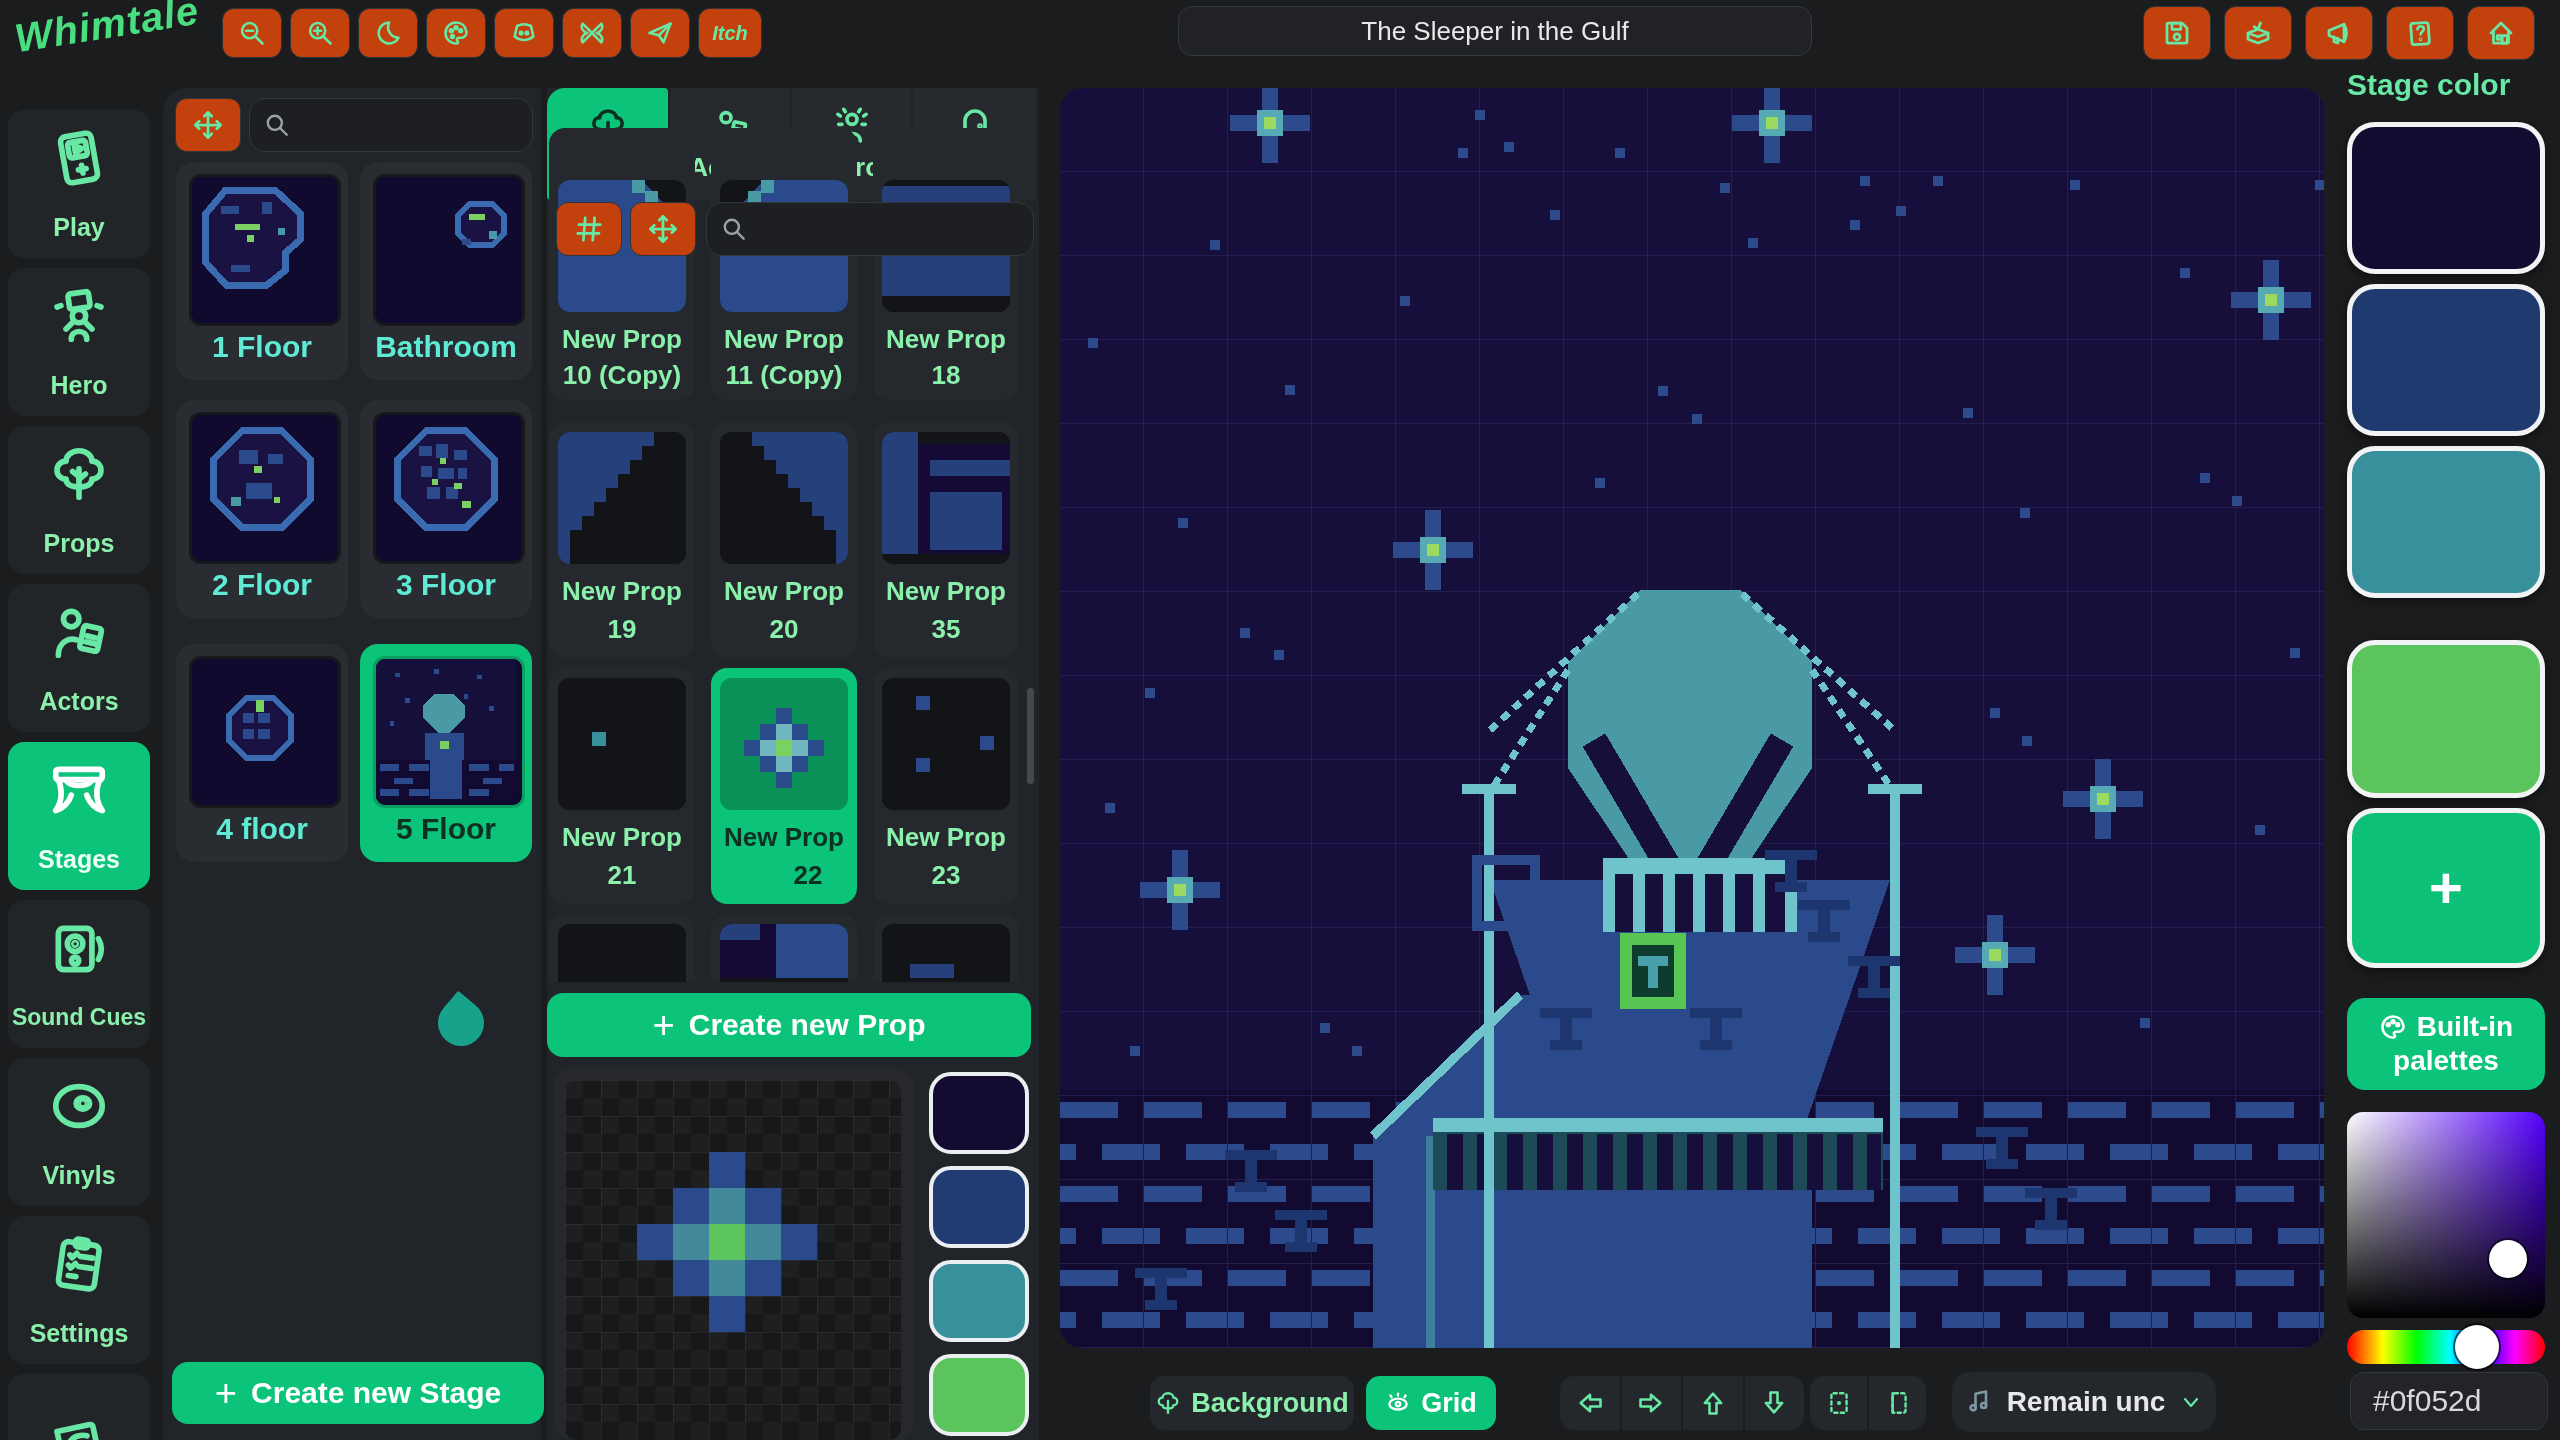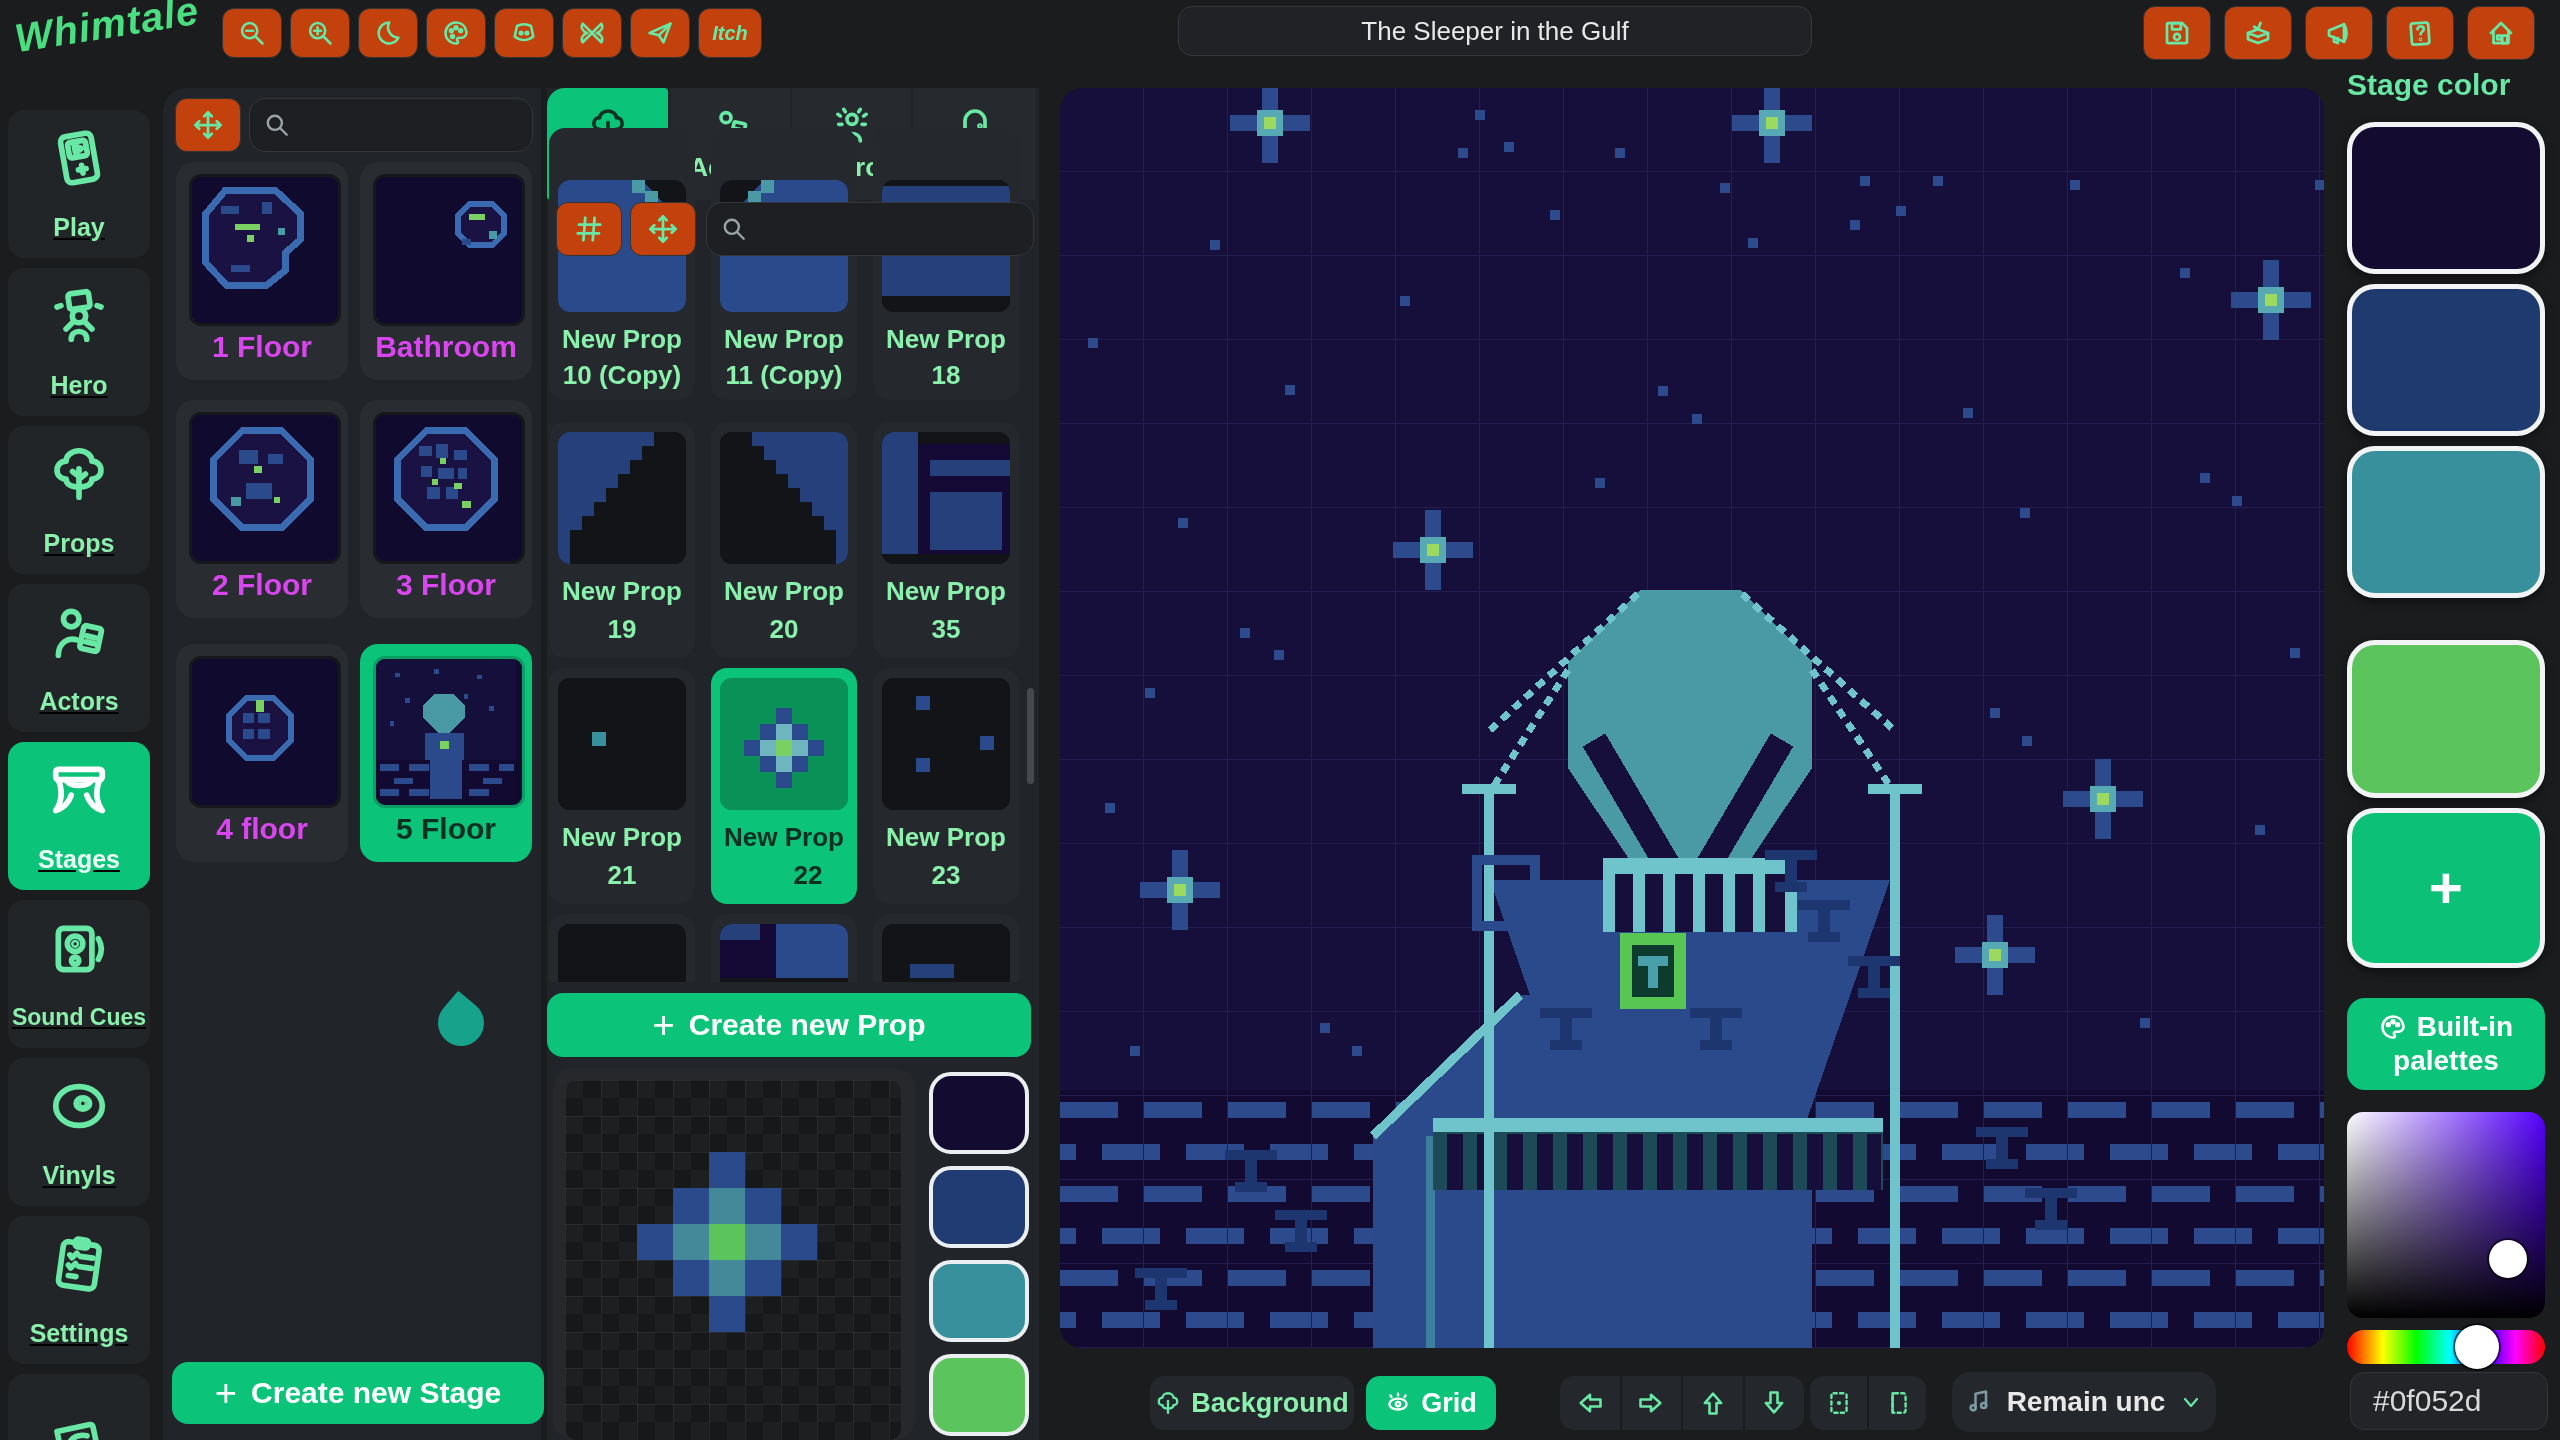--- a/index.html
+++ b/index.html
@@ -7,29 +7,29 @@
   #app{position:relative;width:2560px;height:1440px;background:#1a1c1e;overflow:hidden;}
   .abs{position:absolute;}
   .flexc{display:flex;align-items:center;justify-content:center;}
   .col{flex-direction:column;}
   .panel{background:#212428;}
   .ibtn{background:#c2410c;border:1px solid #303337;border-radius:12px;color:#68e8a4;cursor:pointer;}
   .dkbtn{background:#24272b;border-radius:14px;color:#68e8a4;}
   .greenbtn{background:#0cc479;color:#ffffff;border-radius:16px;font-weight:700;}
   .glab{color:#8af0ac;font-weight:700;}
   .ic{stroke:currentColor;fill:none;stroke-width:2.2;stroke-linecap:round;stroke-linejoin:round;}
-  .sideitem{left:8px;width:142px;height:148px;background:#222528;border-radius:16px;display:flex;flex-direction:column;align-items:center;justify-content:center;gap:24px;cursor:pointer;text-decoration:underline;}
+  .sideitem{left:8px;width:142px;height:148px;background:#222528;border-radius:16px;display:flex;flex-direction:column;align-items:center;justify-content:center;gap:24px;cursor:pointer;}
   .sideitem .lbl{font-size:25px;font-weight:700;color:#8af0ac;white-space:nowrap;}
   .sideitem.sel{background:#0cc479;}
   .sideitem.sel .lbl{color:#eafff5;}
   .sideitem svg{width:62px;height:62px;color:#68e8a4;}
   .sideitem.sel svg{color:#d9ffe9;}
   .stagecard{width:172px;height:218px;background:#292c30;border-radius:18px;cursor:pointer;}
   .stagecard .tb{position:absolute;left:13px;top:12px;width:146px;height:146px;background:#0f0a2e;border-radius:12px;overflow:hidden;border:3px solid #17181b;}
-  .stagecard .nm{position:absolute;left:0;top:168px;width:100%;text-align:center;font-size:30px;font-weight:700;color:#d946ef;}
+  .stagecard .nm{position:absolute;left:0;top:168px;width:100%;text-align:center;font-size:30px;font-weight:700;color:#5eead4;}
   .stagecard.sel{background:#0cc479;}
   .stagecard.sel .tb{border-color:#0a9e63;}
   .stagecard.sel .nm{color:#0d3023;}
   .propcard{width:146px;background:#25282c;border-radius:16px;cursor:pointer;position:absolute;}
   .propcard .pt{position:absolute;left:9px;width:128px;height:132px;background:#131417;border-radius:12px;overflow:hidden;}
   .propcard .l1,.propcard .l2{position:absolute;left:0;width:100%;text-align:center;font-size:26px;font-weight:700;color:#8af0ac;}
   .propcard.sel{background:#0cc479;}
   .propcard.sel .pt{background:#0a9158;}
   .propcard.sel .l1,.propcard.sel .l2{color:#0d3023;}
   .tab{position:absolute;top:88px;height:112px;background:#26292d;display:flex;flex-direction:column;align-items:center;justify-content:center;gap:6px;color:#68e8a4;cursor:pointer;}

